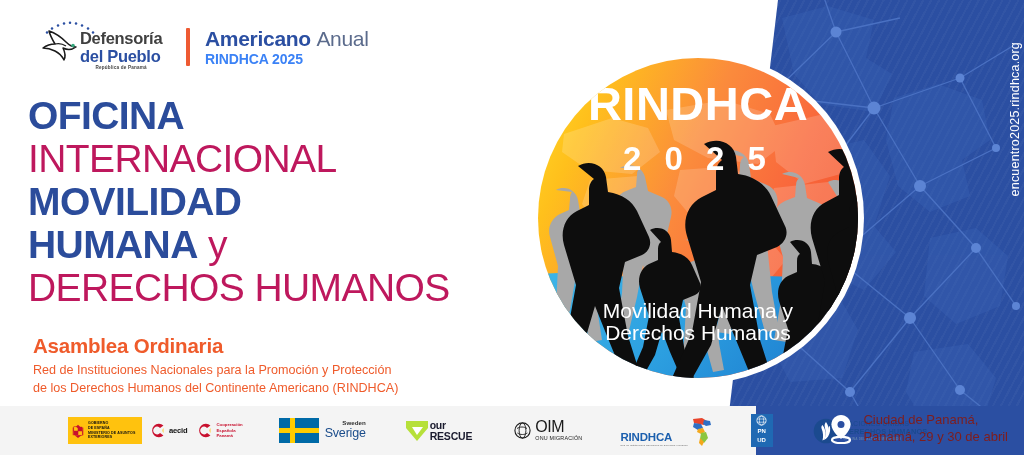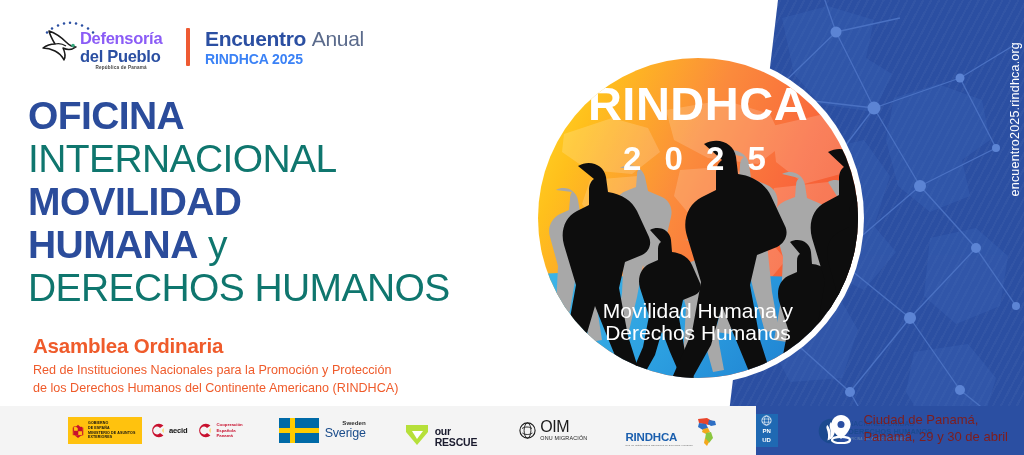--- a/index.html
+++ b/index.html
@@ -71,21 +71,21 @@
     position:relative;
     width:140px; height:58px;
   }
   .dp-logo .arc{position:absolute; left:16px; top:2px;}
   .dp-logo .bird{position:absolute; left:14px; top:10px;}
   .dp-logo .dp-text{
     position:absolute; left:52px; top:12px;
     line-height:1.0;
   }
   .dp-text .l1{
-    font-size:16.5px; font-weight:700; color:#8b5cf6;
+    font-size:16.5px; font-weight:700; color:#404040;
     letter-spacing:-.3px; display:block;
   }
   .dp-text .l2{
     font-size:16.5px; font-weight:700; color:#2B4FA2;
     letter-spacing:-.3px; display:block; margin-top:1px;
   }
   .dp-text .l3{
     font-size:4.6px; font-weight:700; color:#444; display:block;
     margin-top:2px; letter-spacing:.2px; text-align:center;
   }
@@ -114,21 +114,21 @@
     line-height:1.0;
   }
   .headline .hl{
     display:block;
     font-size:39px;
     letter-spacing:-.6px;
     margin-bottom:4px;
     white-space:nowrap;
   }
   .headline .b{font-weight:700;}
-  .headline .t{font-weight:300; color:#0f766e;}
+  .headline .t{font-weight:300; color:#be185d;}
   .headline .mix .b{font-weight:700;}
   .headline .mix .t{font-weight:300;}
 
   
   .sub{
     position:absolute;
     left:33px; top:334px;
   }
   .sub .asamblea{
     font-size:20.5px;
@@ -185,21 +185,21 @@
   .aecid .aword{font-size:7.6px;font-weight:700;color:#111;letter-spacing:-.2px;}
   .coop{display:flex;align-items:center;gap:3px;margin-left:9px;}
   .coop .cmark{width:17px;height:17px;}
   .coop .ctxt{font-size:4.3px;line-height:1.35;color:#C8102E;font-weight:700;}
 
   .swe{display:flex;align-items:center;gap:6px;text-align:right;}
   .swe .flag{width:40px;height:25px;}
   .swe .stxt .s1{font-size:6.2px;color:#333;font-weight:600;line-height:1.1;}
   .swe .stxt .s2{font-size:12.5px;color:#1A4C8B;font-weight:400;line-height:1.1;letter-spacing:-.2px;}
 
-  .rescue{display:flex;align-items:flex-end;gap:5px;}
+  .rescue{display:flex;align-items:center;}
   .rescue .rtxt{line-height:1.0;}
   .rescue .r1{font-size:10.5px;font-weight:700;color:#1A1B2E;letter-spacing:-.3px;display:block;}
   .rescue .r2{font-size:10.5px;font-weight:700;color:#1A1B2E;letter-spacing:-.2px;display:block;margin-top:1px;}
 
   .oim{display:flex;align-items:center;gap:4px;}
   .oim .otxt .o1{font-size:16px;font-weight:400;color:#1A1A1A;letter-spacing:-.5px;line-height:1;}
   .oim .otxt .o2{font-size:5.4px;font-weight:500;color:#1A1A1A;letter-spacing:.2px;line-height:1.4;}
 
   .rindhca-f{display:flex;align-items:flex-end;gap:1px;}
   .rindhca-f .rf-txt{line-height:1;}
@@ -330,21 +330,21 @@
         <span class="l1">Defensoría</span>
         <span class="l2">del Pueblo</span>
         <span class="l3">República de Panamá</span>
       </div>
     </div>
 
     <div class="divider-bar"></div>
 
     <div class="enc">
       <div class="row1">
-        <span>Encuentro</span>
+        <span>Americano</span>
         <span class="light">Anual</span>
       </div>
       <div class="row2">RINDHCA 2025</div>
     </div>
   </div>
 
   <div class="headline">
     <span class="hl b">OFICINA</span>
     <span class="hl t">INTERNACIONAL</span>
     <span class="hl b">MOVILIDAD</span>

